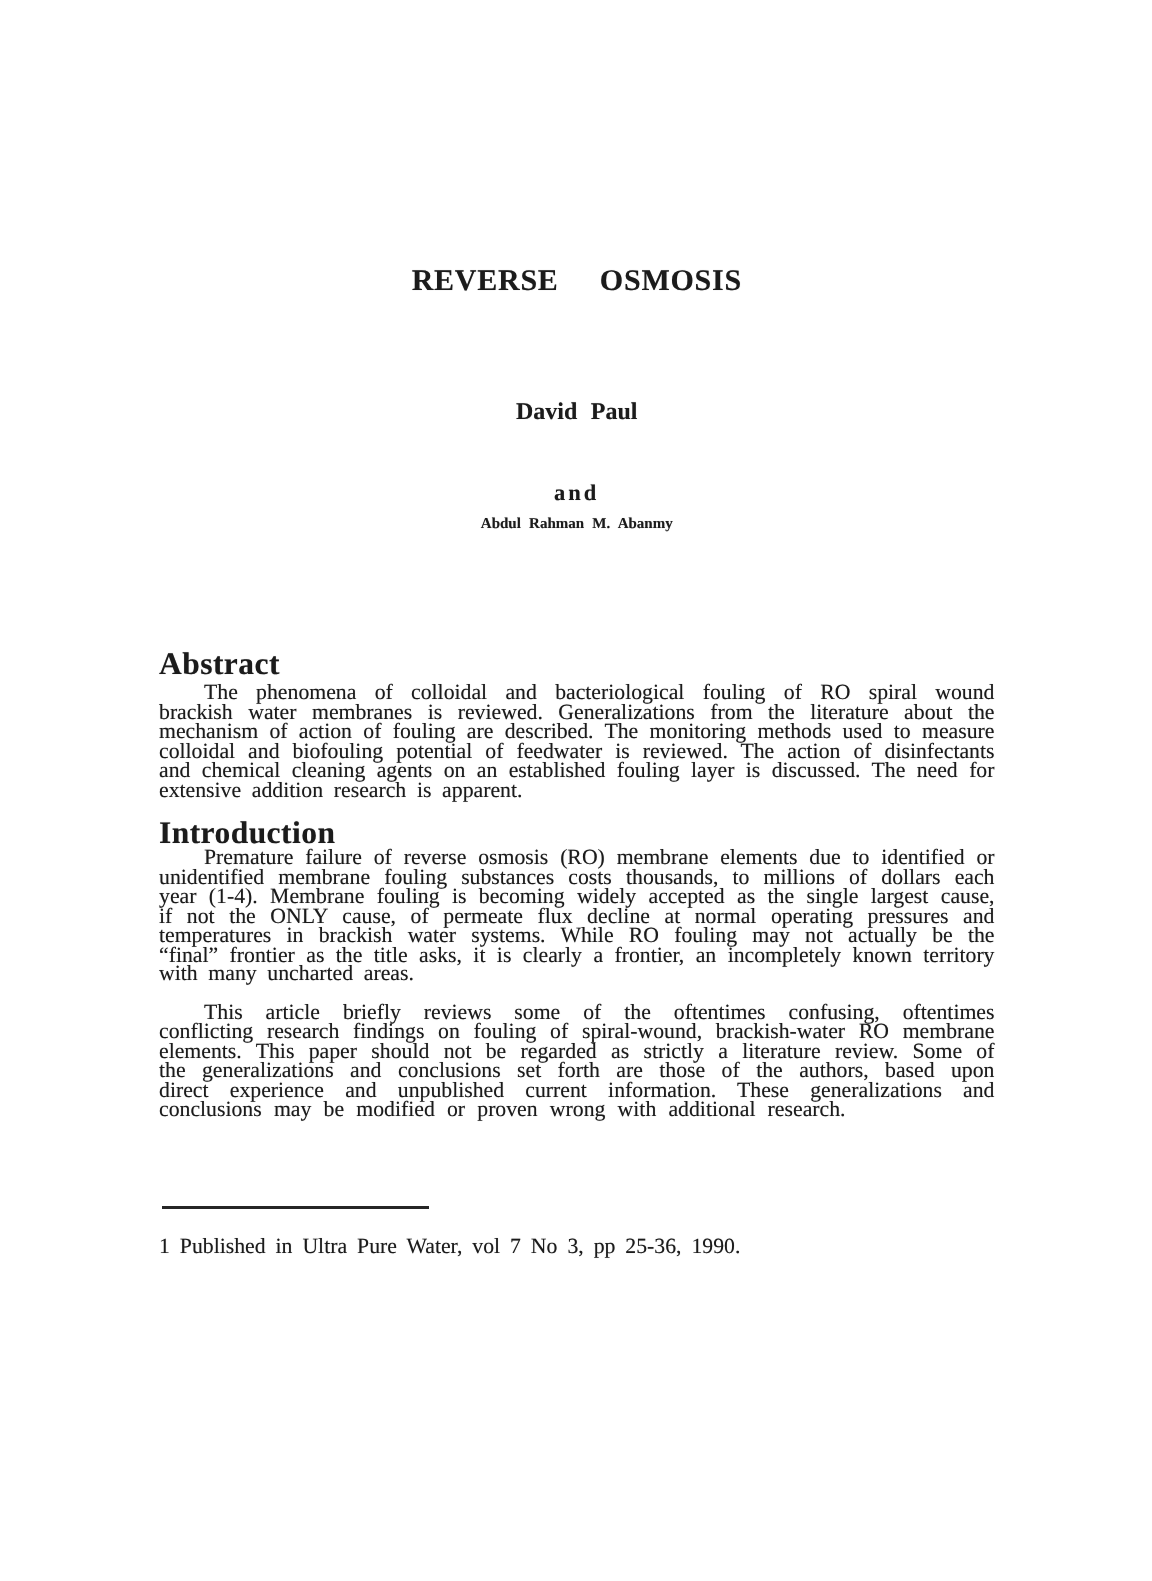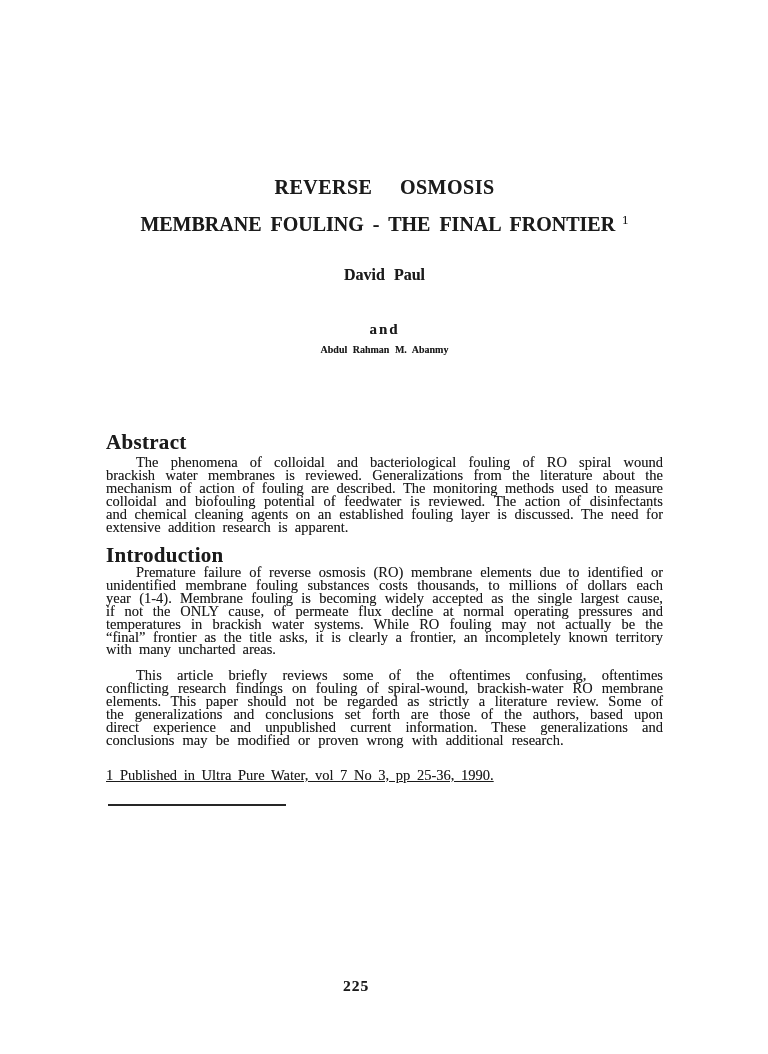--- a/index.html
+++ b/index.html
@@ -68,41 +68,39 @@
   .p-abstract { top: 456px; }
   .p-intro1   { top: 566px; }
   .p-intro2   { top: 669px; word-spacing: 4.5px; }
 
   .footnote-rule {
     top: 804px; left: 108px;
     width: 178px; height: 2px;
     background: #262626;
   }
   .footnote-text {
-    top: 767px;
+    top: 823px;
     font-size: 14.5px;
     word-spacing: 3px;
-    text-decoration: underline;
   }
   .page-number {
     top: 977px; left: 0; width: 712px;
     text-align: center;
     font-size: 15.5px;
     font-weight: bold;
     letter-spacing: 1px;
   }
 </style>
 </head>
 <body>
 
 <div class="page">
 
   <div class="abs col center title-line1">REVERSE OSMOSIS</div>
 
-  <div class="abs col center title-line2"><span>MEMBRANE FOULING - THE FINAL FRONTIER</span><sup>1</sup></div>
 
   <div class="abs col center author-name">David Paul</div>
 
 
   <div class="abs col center connector">and</div>
 
   <div class="abs col center author2-name">Abdul Rahman M. Abanmy</div>
 
 
 
@@ -113,15 +111,14 @@
   <h2 class="abs col sec-heading h-intro">Introduction</h2>
 
   <p class="abs col body-par p-intro1">Premature failure of reverse osmosis (RO) membrane elements due to identified or unidentified membrane fouling substances costs thousands, to millions of dollars each year (1-4). Membrane fouling is becoming widely accepted as the single largest cause, if not the ONLY cause, of permeate flux decline at normal operating pressures and temperatures in brackish water systems. While RO fouling may not actually be the “final” frontier as the title asks, it is clearly a frontier, an incompletely known territory with many uncharted areas.</p>
 
   <p class="abs col body-par p-intro2">This article briefly reviews some of the oftentimes confusing, oftentimes conflicting research findings on fouling of spiral-wound, brackish-water RO membrane elements. This paper should not be regarded as strictly a literature review. Some of the generalizations and conclusions set forth are those of the authors, based upon direct experience and unpublished current information. These generalizations and conclusions may be modified or proven wrong with additional research.</p>
 
   <div class="abs footnote-rule"></div>
 
   <div class="abs col footnote-text">1 Published in Ultra Pure Water, vol 7 No 3, pp 25-36, 1990.</div>
 
-  <div class="abs page-number">225</div>
 
 </div>
 
 </body></html>

